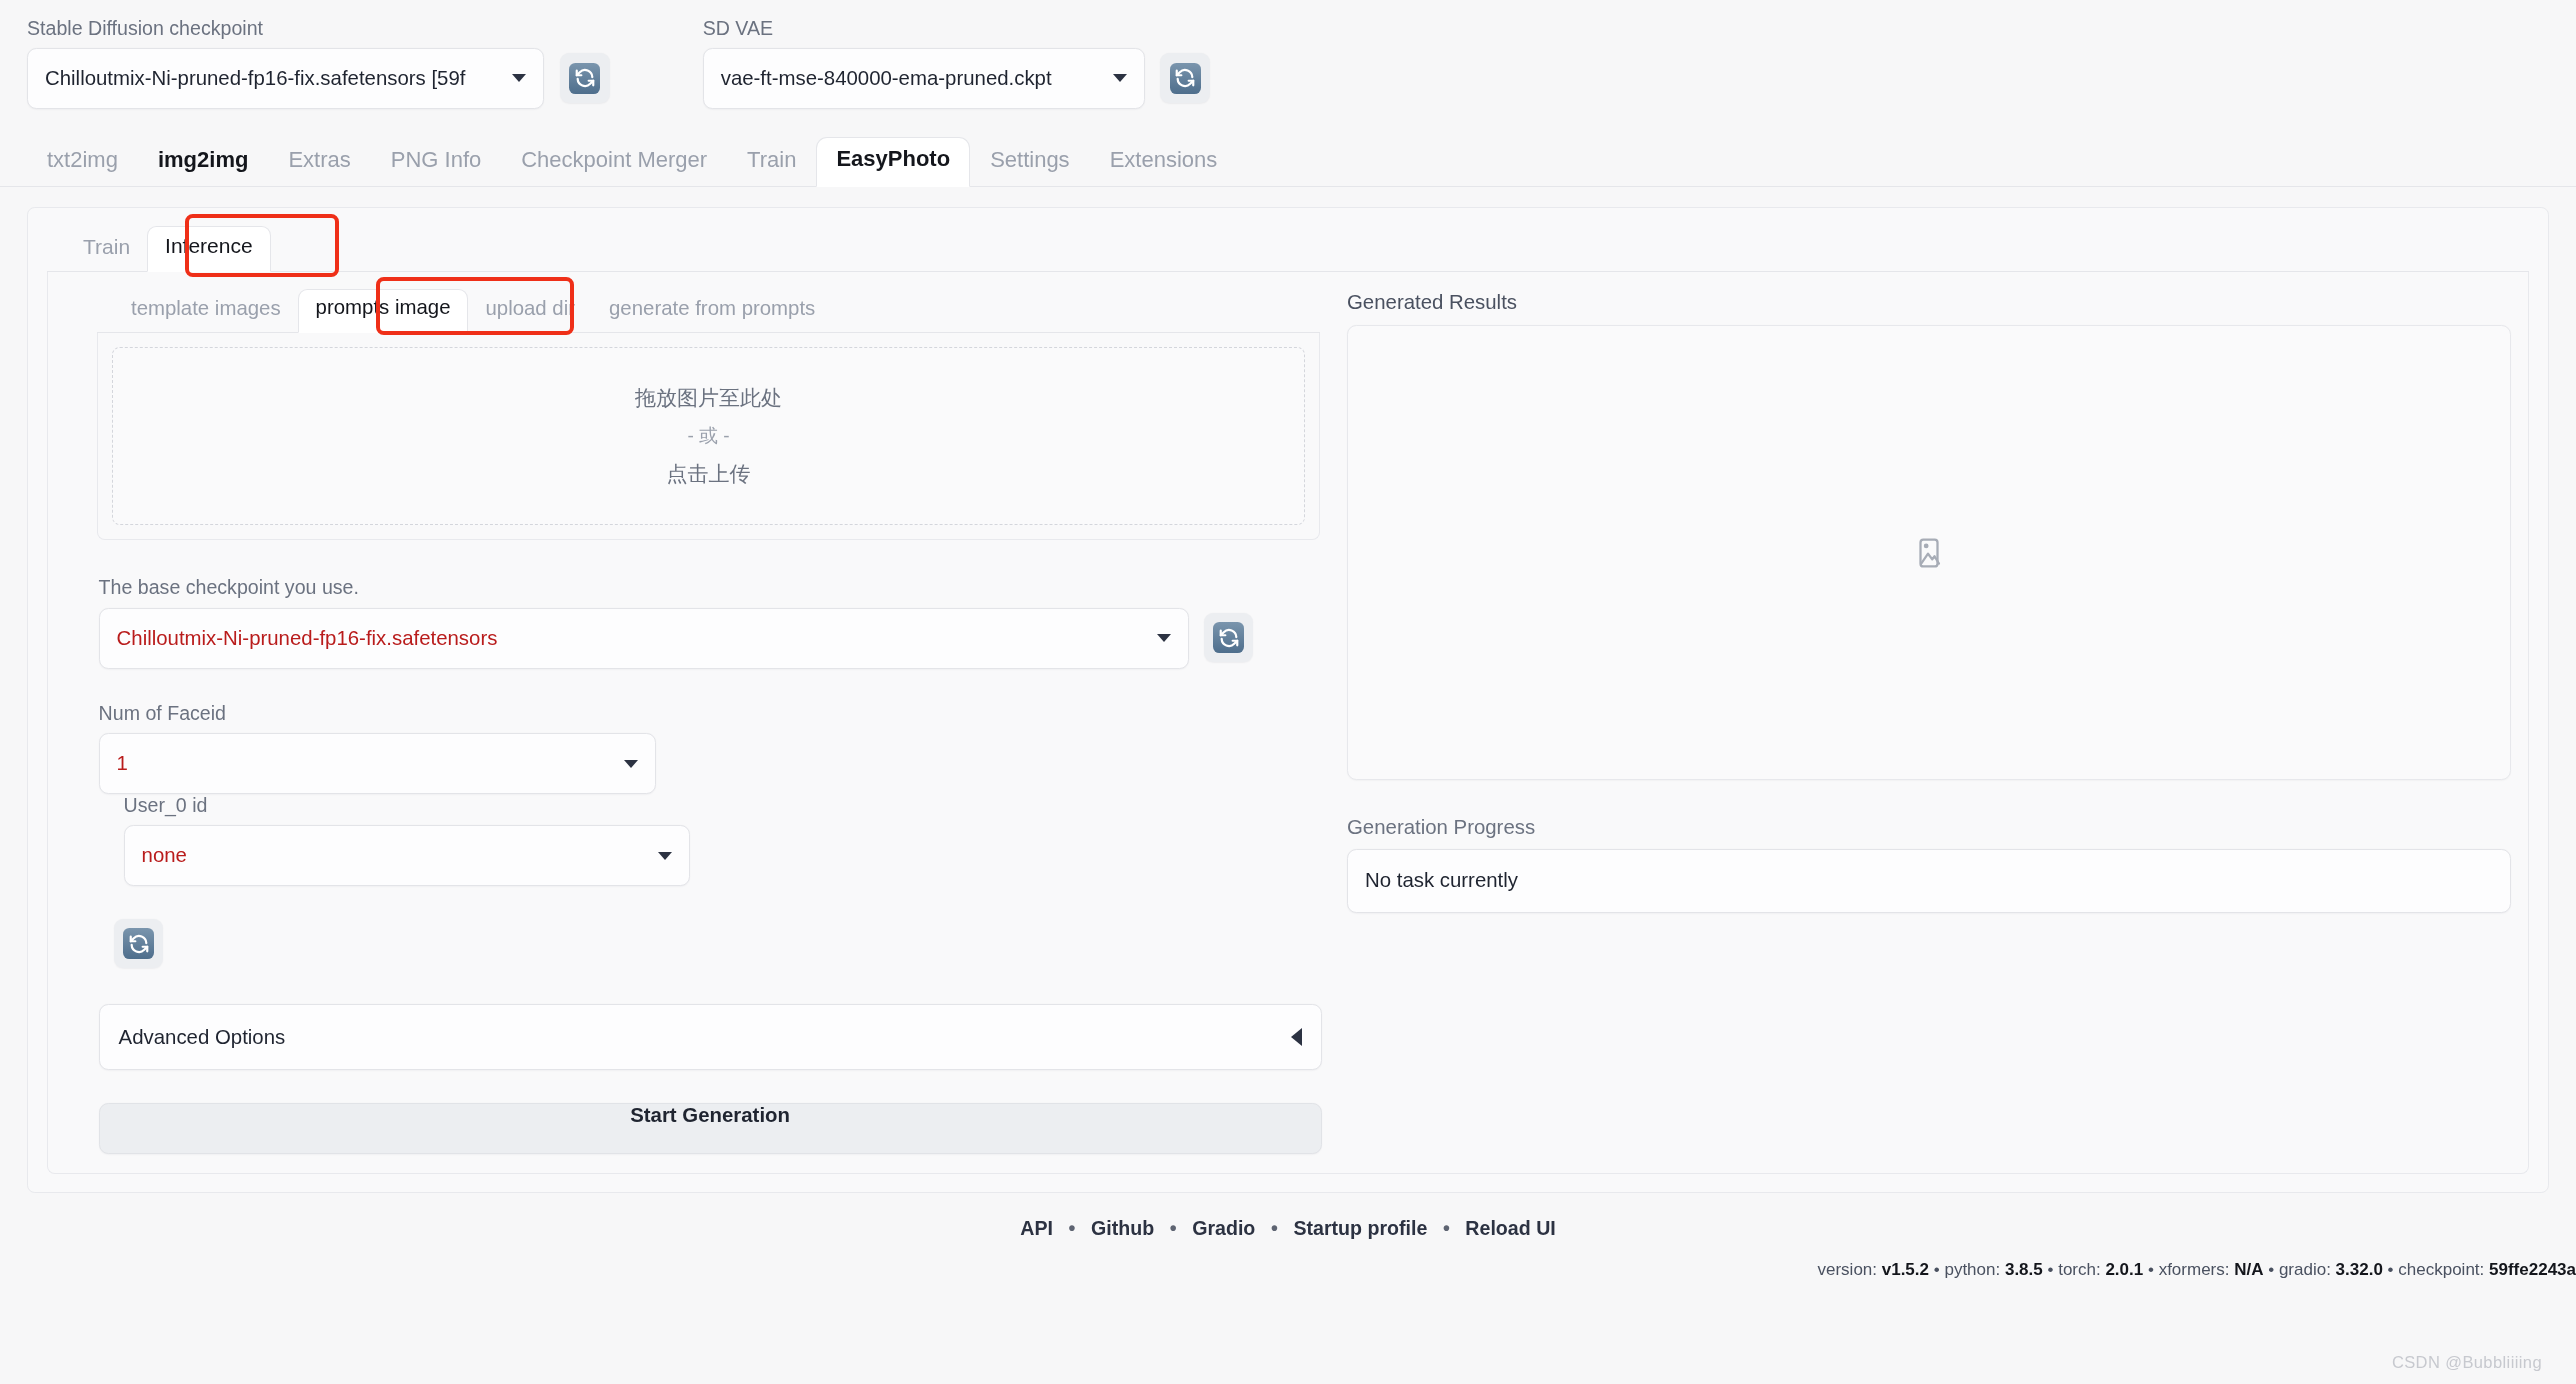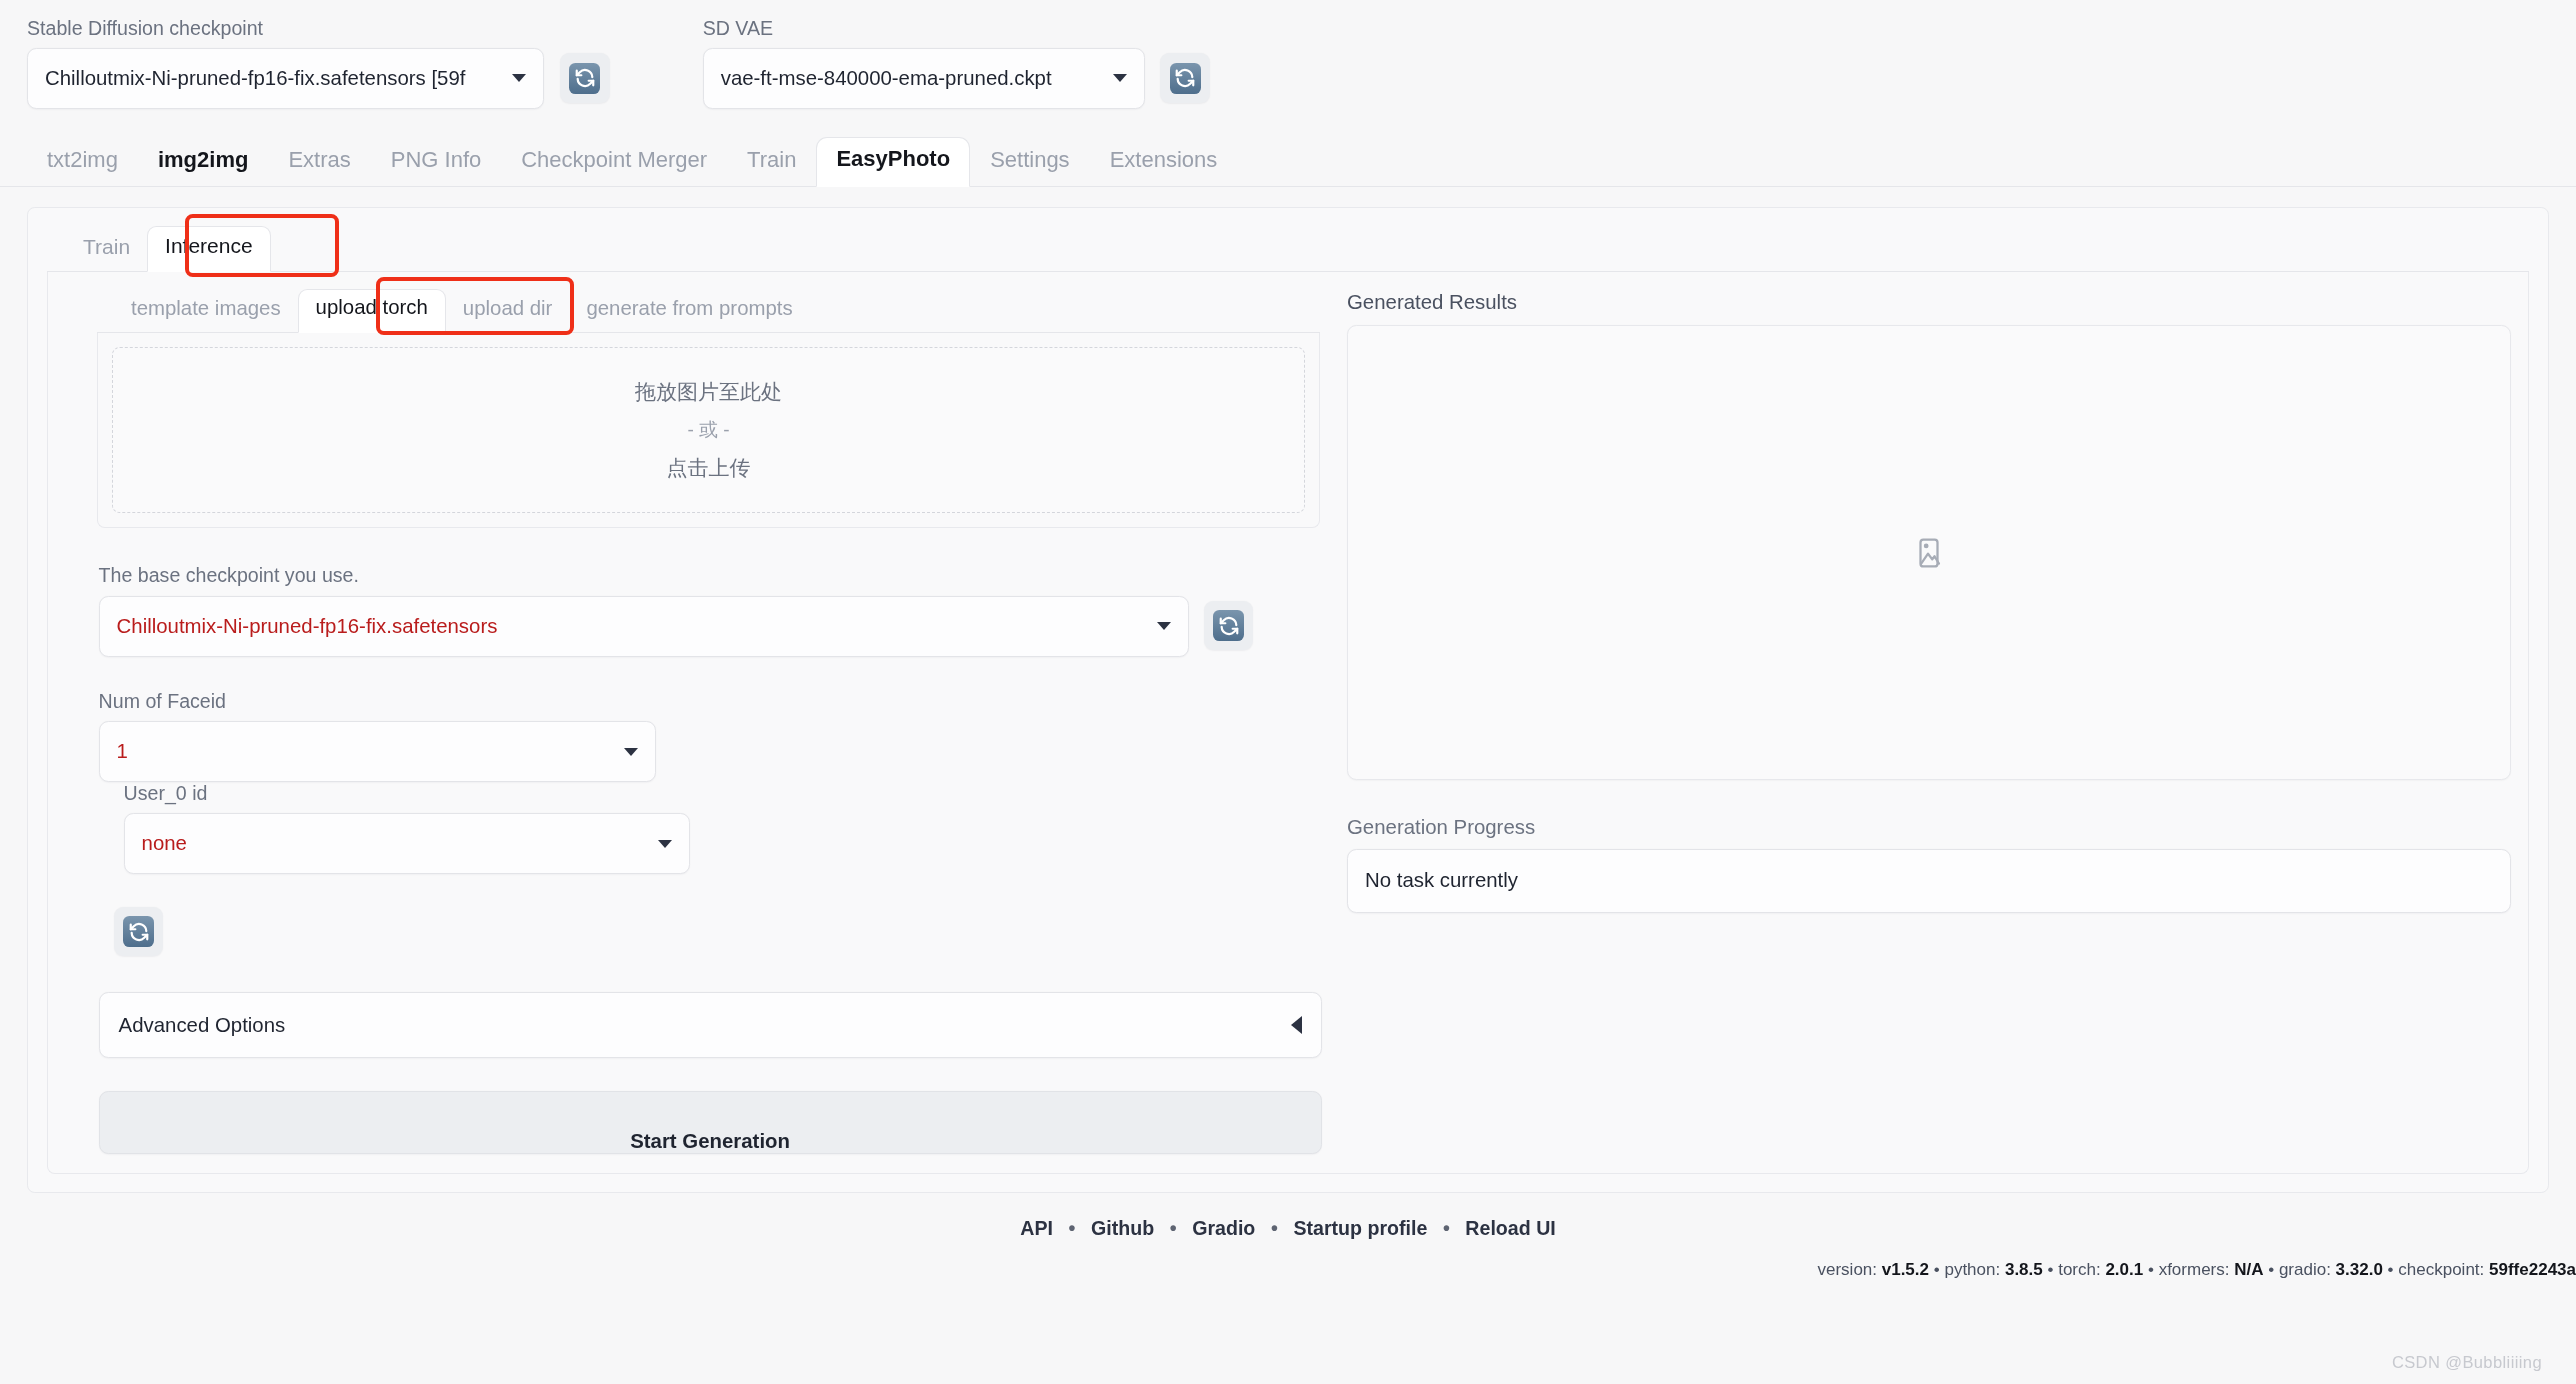--- a/index.html
+++ b/index.html
@@ -256,25 +256,25 @@
   }
   .accordion .tri-left {
     width: 0; height: 0;
     border-top: 9.4px solid transparent;
     border-bottom: 9.4px solid transparent;
     border-right: 11.8px solid #2c3242;
   }
 
   .primary-btn {
     margin-top: 33px;
-    height: 63px;
+    height: 51px;
     border-radius: 9.4px;
     background: #eceef1;
     border: 0.8px solid #e1e3e7;
-    display: flex; align-items: flex-end; justify-content: center;
+    display: flex; align-items: flex-start; justify-content: center;
     font-size: 20.4px; font-weight: bold; color: #1f2430;
     box-shadow: 0 0.8px 1.6px rgba(16,24,40,.04);
   }
 
   
   .sec-title { font-size: 20.4px; color: #4a5160; margin-bottom: 11px; }
   .results-box {
     border: 0.8px solid #e7e8ec;
     border-radius: 9.4px;
     background: #fafafb;
@@ -381,21 +381,21 @@
     <div class="annot" id="annot-inference"></div>
   </div>
 
   <div class="inner-panel">
     <div class="cols">
 
       <div class="col-left">
 
         <div class="imgtabs">
           <div class="itab">template images</div>
-          <div class="itab selected">upload torch</div>
+          <div class="itab selected">prompts image</div>
           <div class="itab">upload dir</div>
           <div class="itab">generate from prompts</div>
           <div class="annot" id="annot-upload"></div>
         </div>
 
         <div class="dropzone-outer">
           <div class="dropzone">
             <div class="dz-main">拖放图片至此处</div>
             <div class="dz-or">- 或 -</div>
             <div class="dz-click">点击上传</div>

